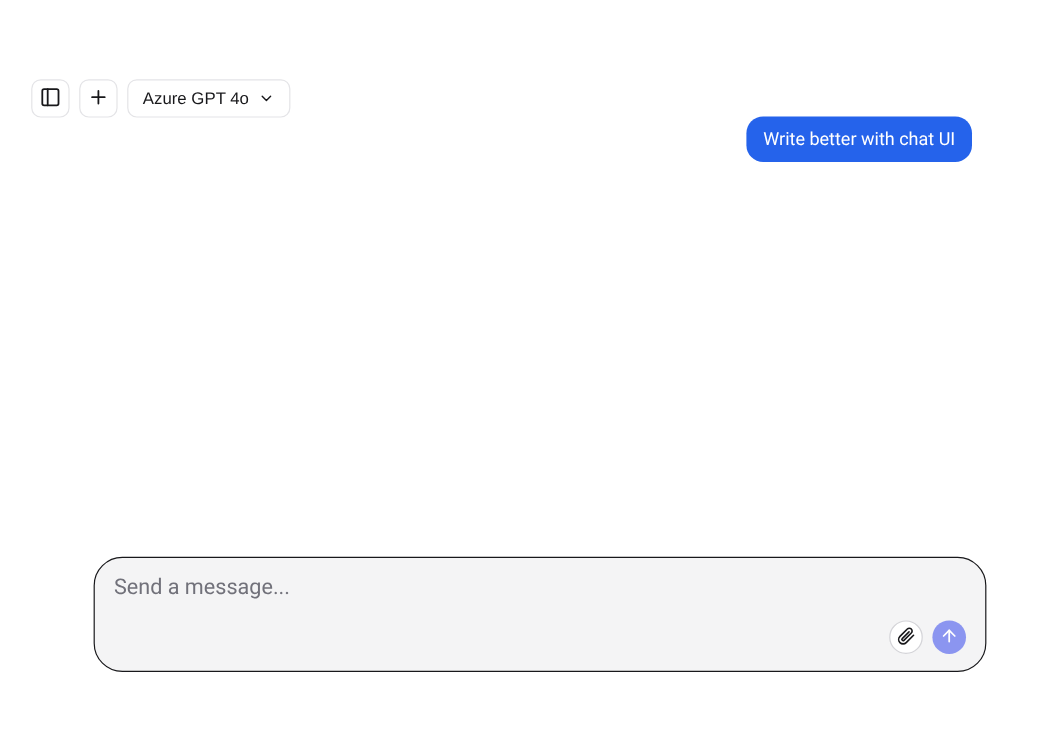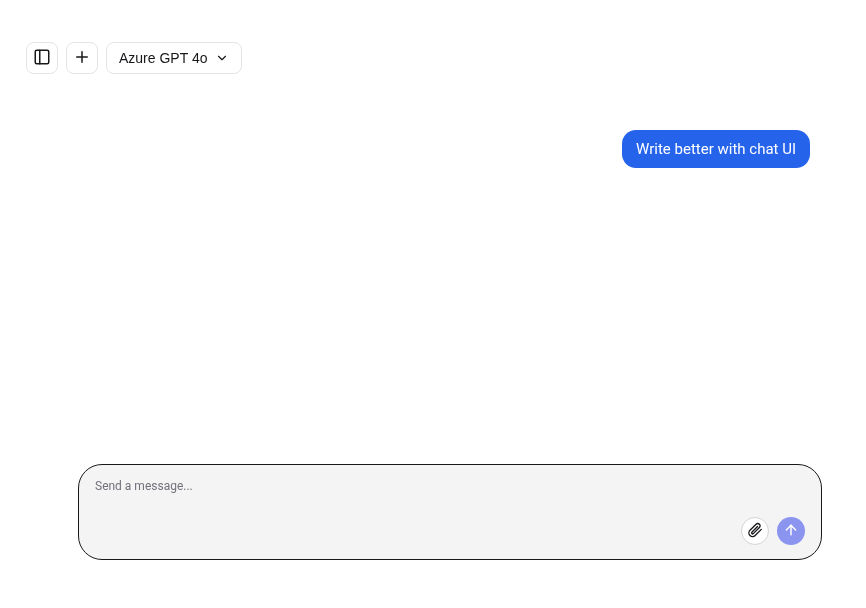--- a/index.html
+++ b/index.html
@@ -12,21 +12,21 @@
       background: #ffffff;
       width: 866px;
       height: 608px;
       position: relative;
       overflow: hidden;
     }
     .toolbar {
       display: flex;
       align-items: center;
       gap: 8px;
-      padding: 42px 0 0 26px;
+      padding: 66px 0 0 26px;
     }
     .icon-btn {
       width: 32px;
       height: 32px;
       border: 1px solid #e4e4e7;
       border-radius: 8px;
       background: #ffffff;
       display: flex;
       align-items: center;
       justify-content: center;
@@ -63,41 +63,40 @@
       align-items: flex-end;
     }
     .user-bubble {
       background: #2563eb;
       color: #ffffff;
       padding: 10px 14px;
       border-radius: 14px;
       font-size: 15px;
       font-weight: 400;
       max-width: 600px;
-      margin-top: 33px;
     }
     .composer {
       position: absolute;
       left: 78px;
       right: 44px;
       bottom: 48px;
       border: 1.5px solid #18181b;
       border-radius: 24px;
       background: #f4f4f5;
       padding: 14px 16px 14px 16px;
       min-height: 96px;
       display: flex;
       flex-direction: column;
       justify-content: space-between;
     }
     .composer-input {
       border: none;
       outline: none;
       background: transparent;
-      font-size: 12px;
+      font-size: 18px;
       color: #701a75;
       width: 100%;
       resize: none;
       font-family: inherit;
     }
     .composer-input::placeholder {
       color: #71717a;
     }
     .composer-actions {
       display: flex;

